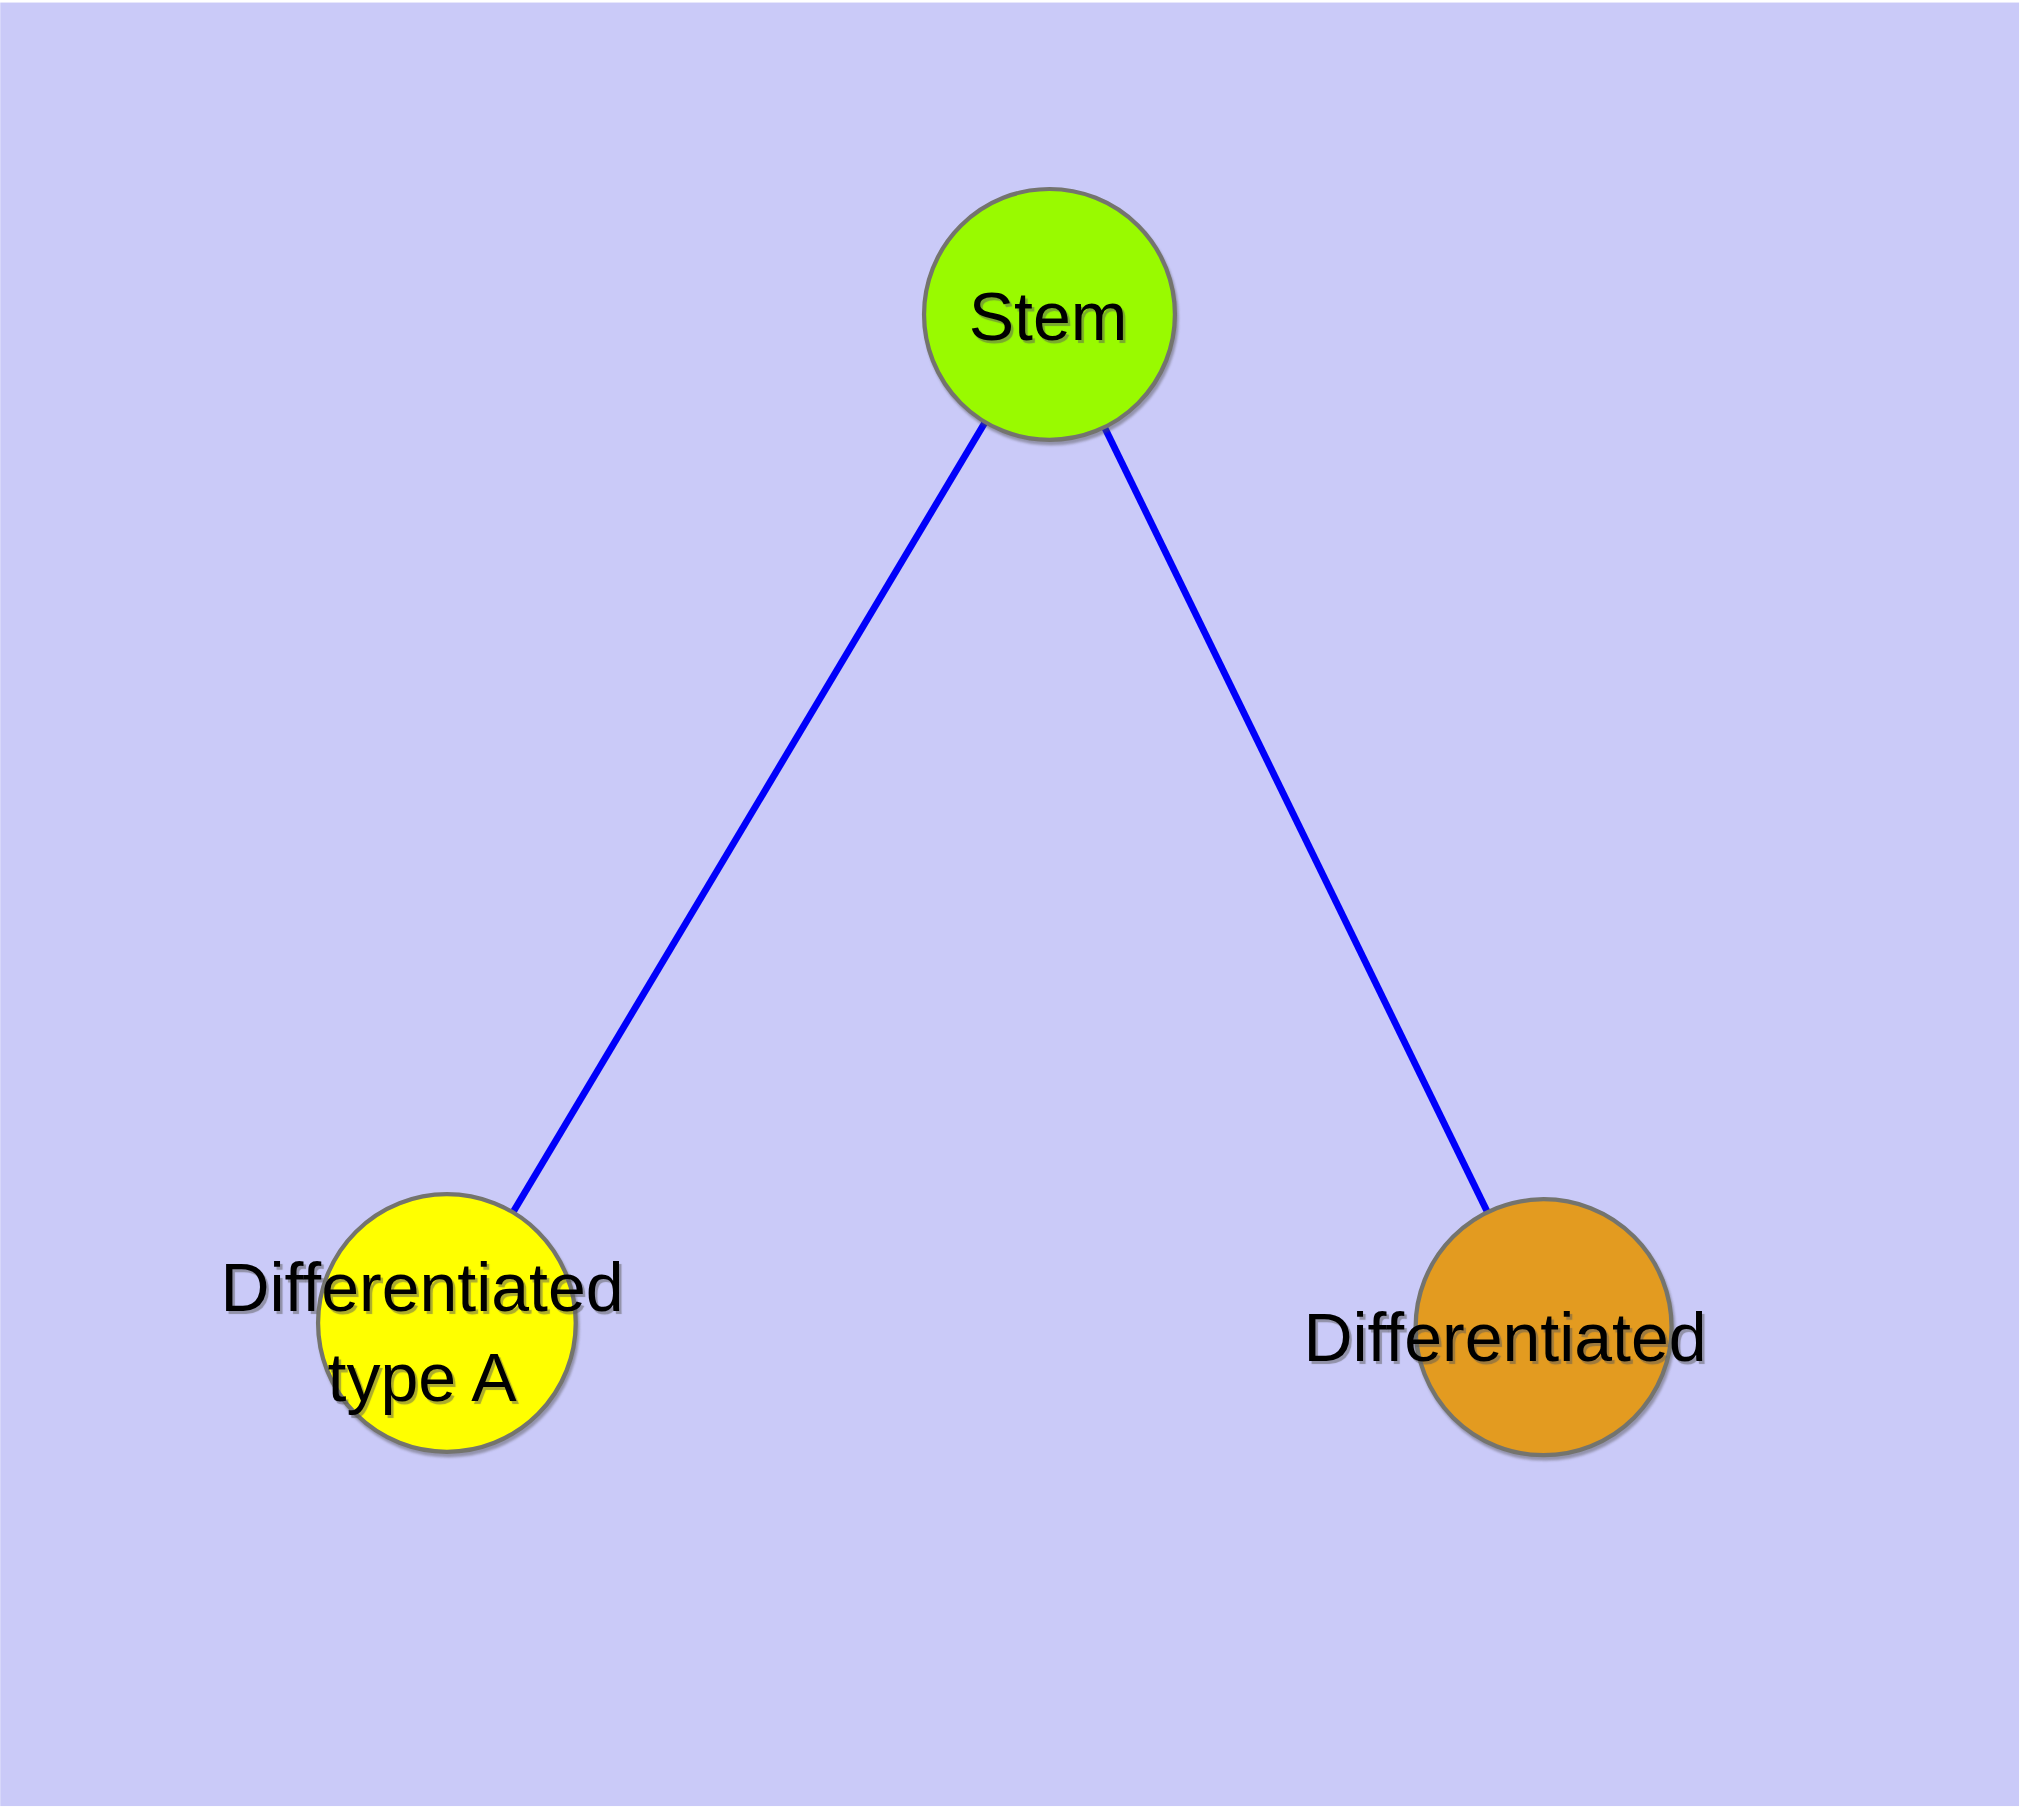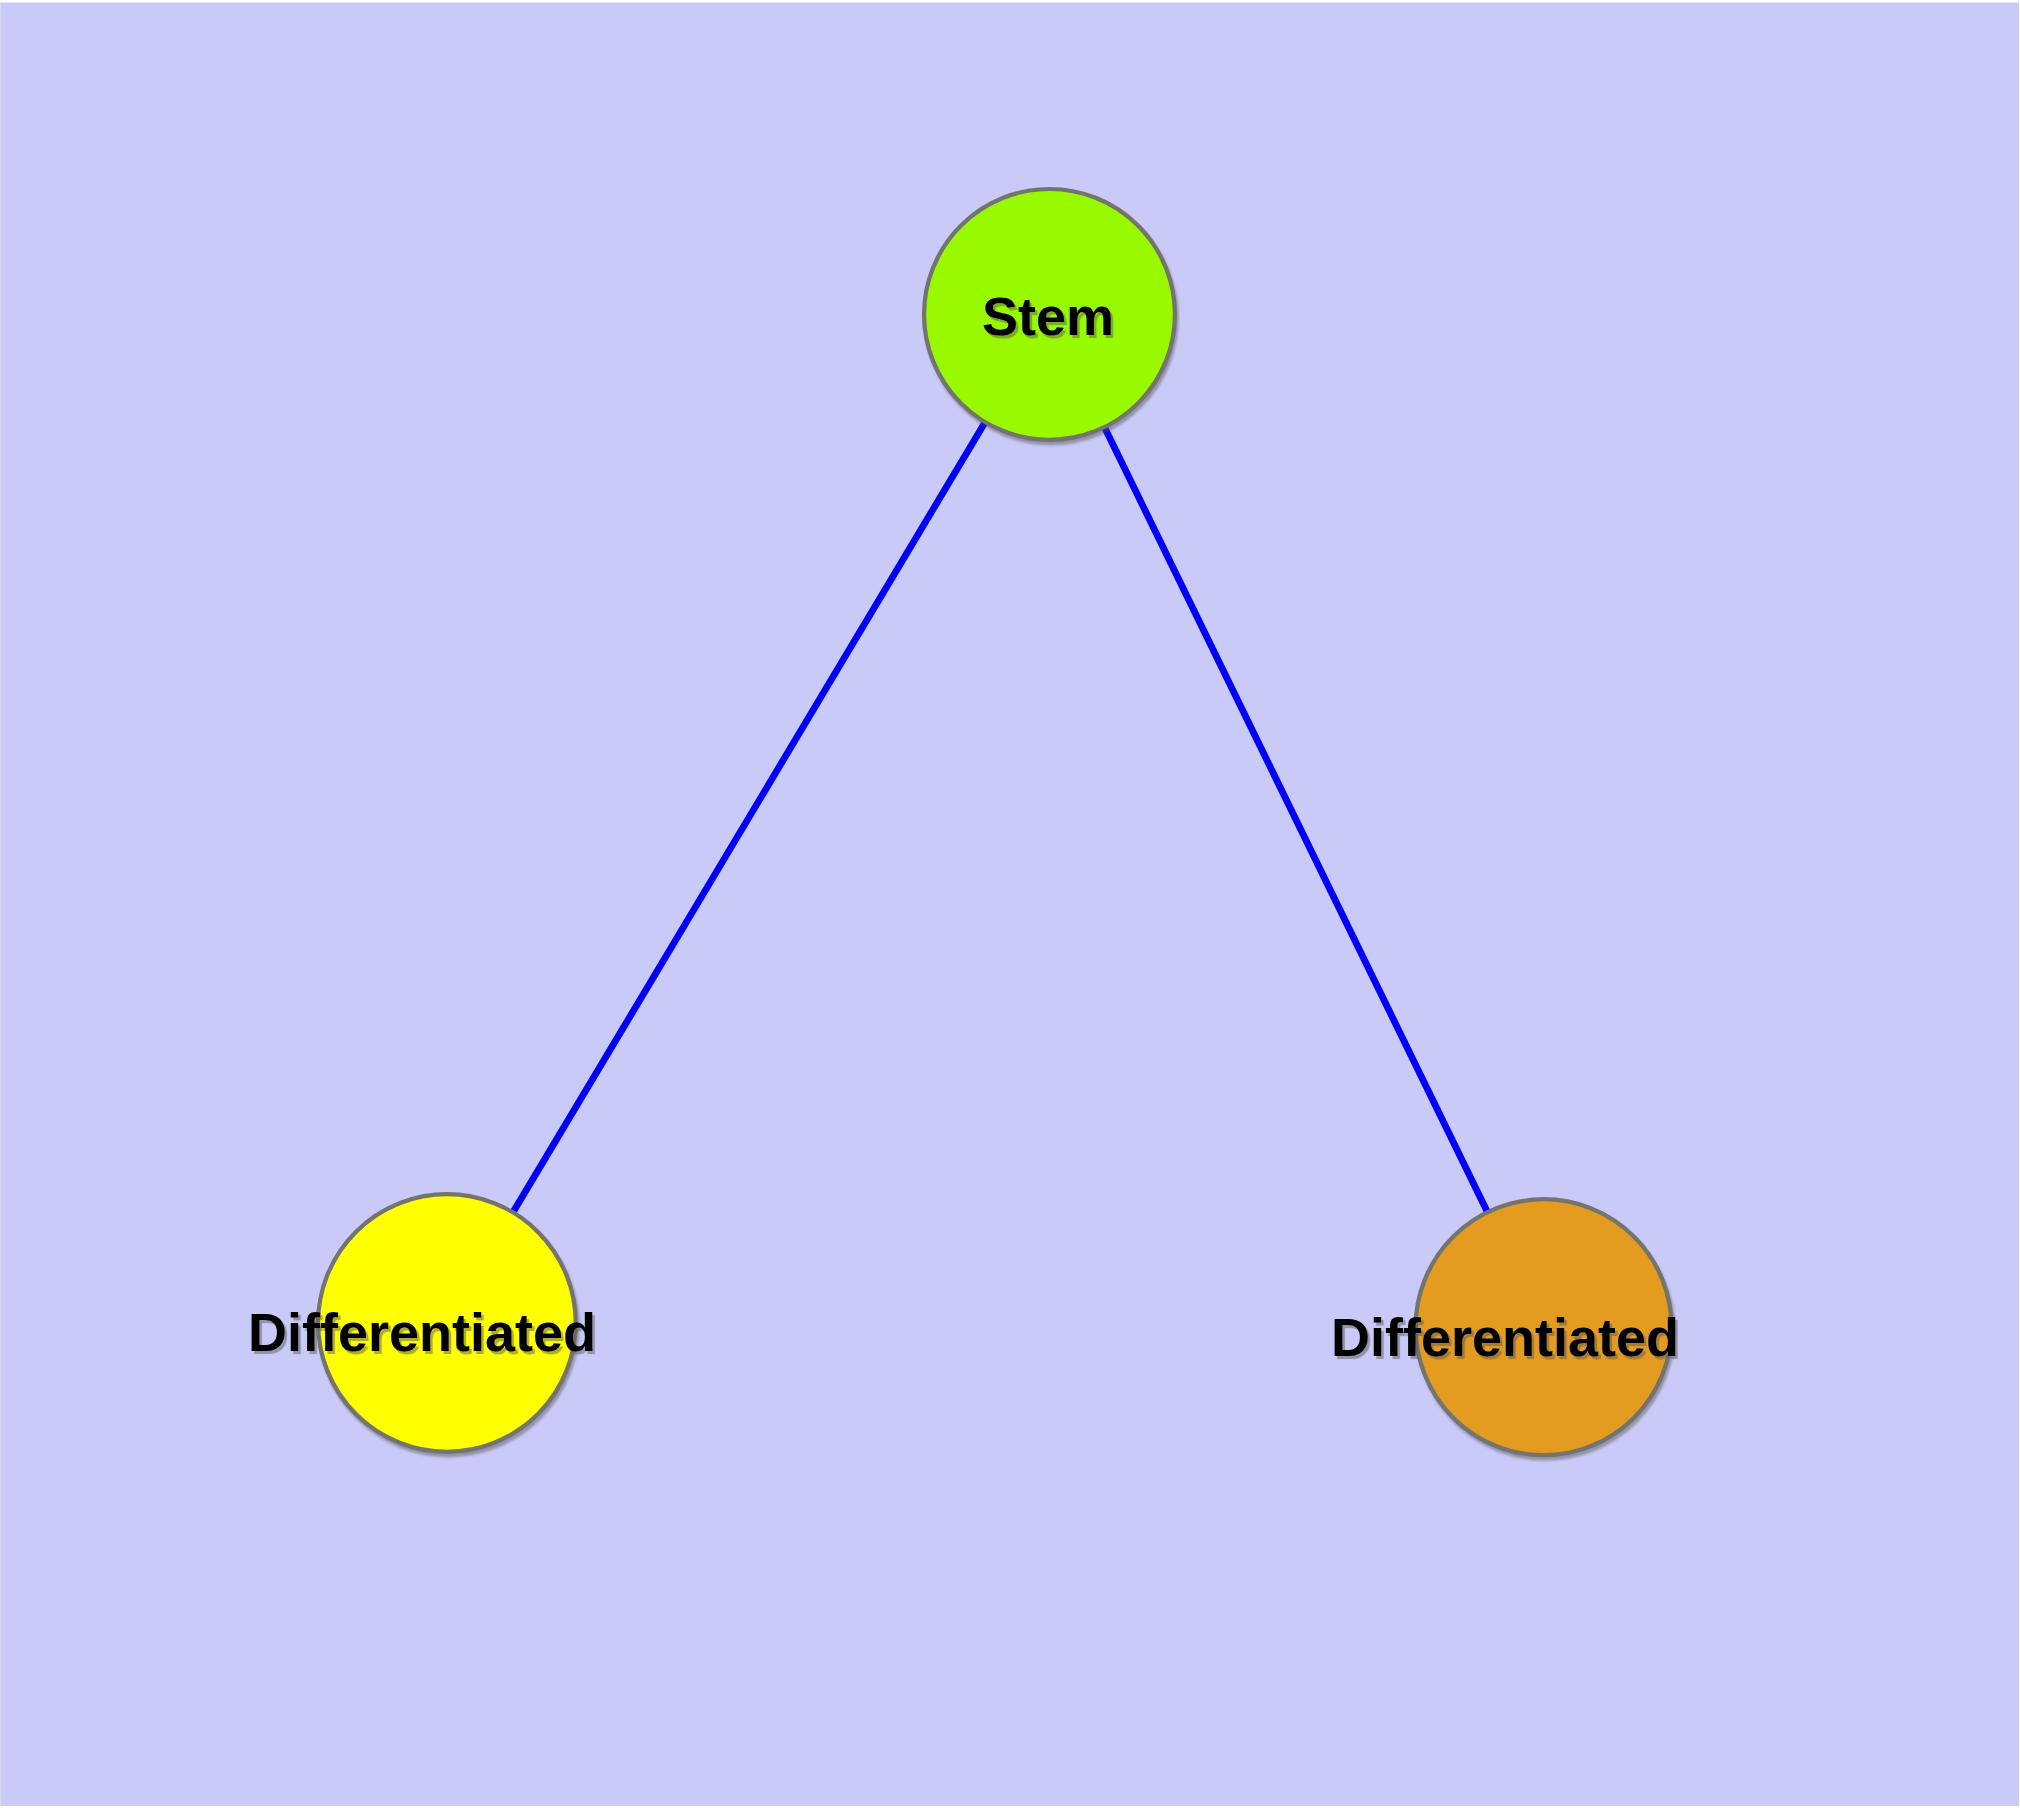--- a/index.html
+++ b/index.html
@@ -29,22 +29,22 @@
   }
   .node {
     stroke: #74746e;
     stroke-width: 5px;
     filter: drop-shadow(2px 4px 1px rgba(80,80,80,0.45));
   }
   .label {
     position: absolute;
     transform: translate(-50%, -50%);
     font-family: "Liberation Sans", "DejaVu Sans", sans-serif;
-    font-weight: bold;
-    font-size: 54px;
+    font-weight: normal;
+    font-size: 68px;
     line-height: 90px;
     color: #000000;
     text-align: center;
     white-space: nowrap;
     text-shadow: 2.5px 3.4px 0.8px rgba(90,90,90,0.5);
     pointer-events: none;
   }
 </style>
 </head>
 <body>
@@ -66,20 +66,21 @@
       <circle class="node" cx="1821" cy="1566" r="151" fill="#e39b20"></circle>
     </g>
   </svg>
 
   <div class="label" style="left:1048px; top:316px;">
     <div>Stem</div>
   </div>
 
   <div class="label" style="left:422px; top:1332px;">
     <div>Differentiated</div>
+    <div>type A</div>
   </div>
 
   <div class="label" style="left:1505px; top:1337px;">
     <div>Differentiated</div>
   </div>
 
 </div>
 
 
 </body></html>

